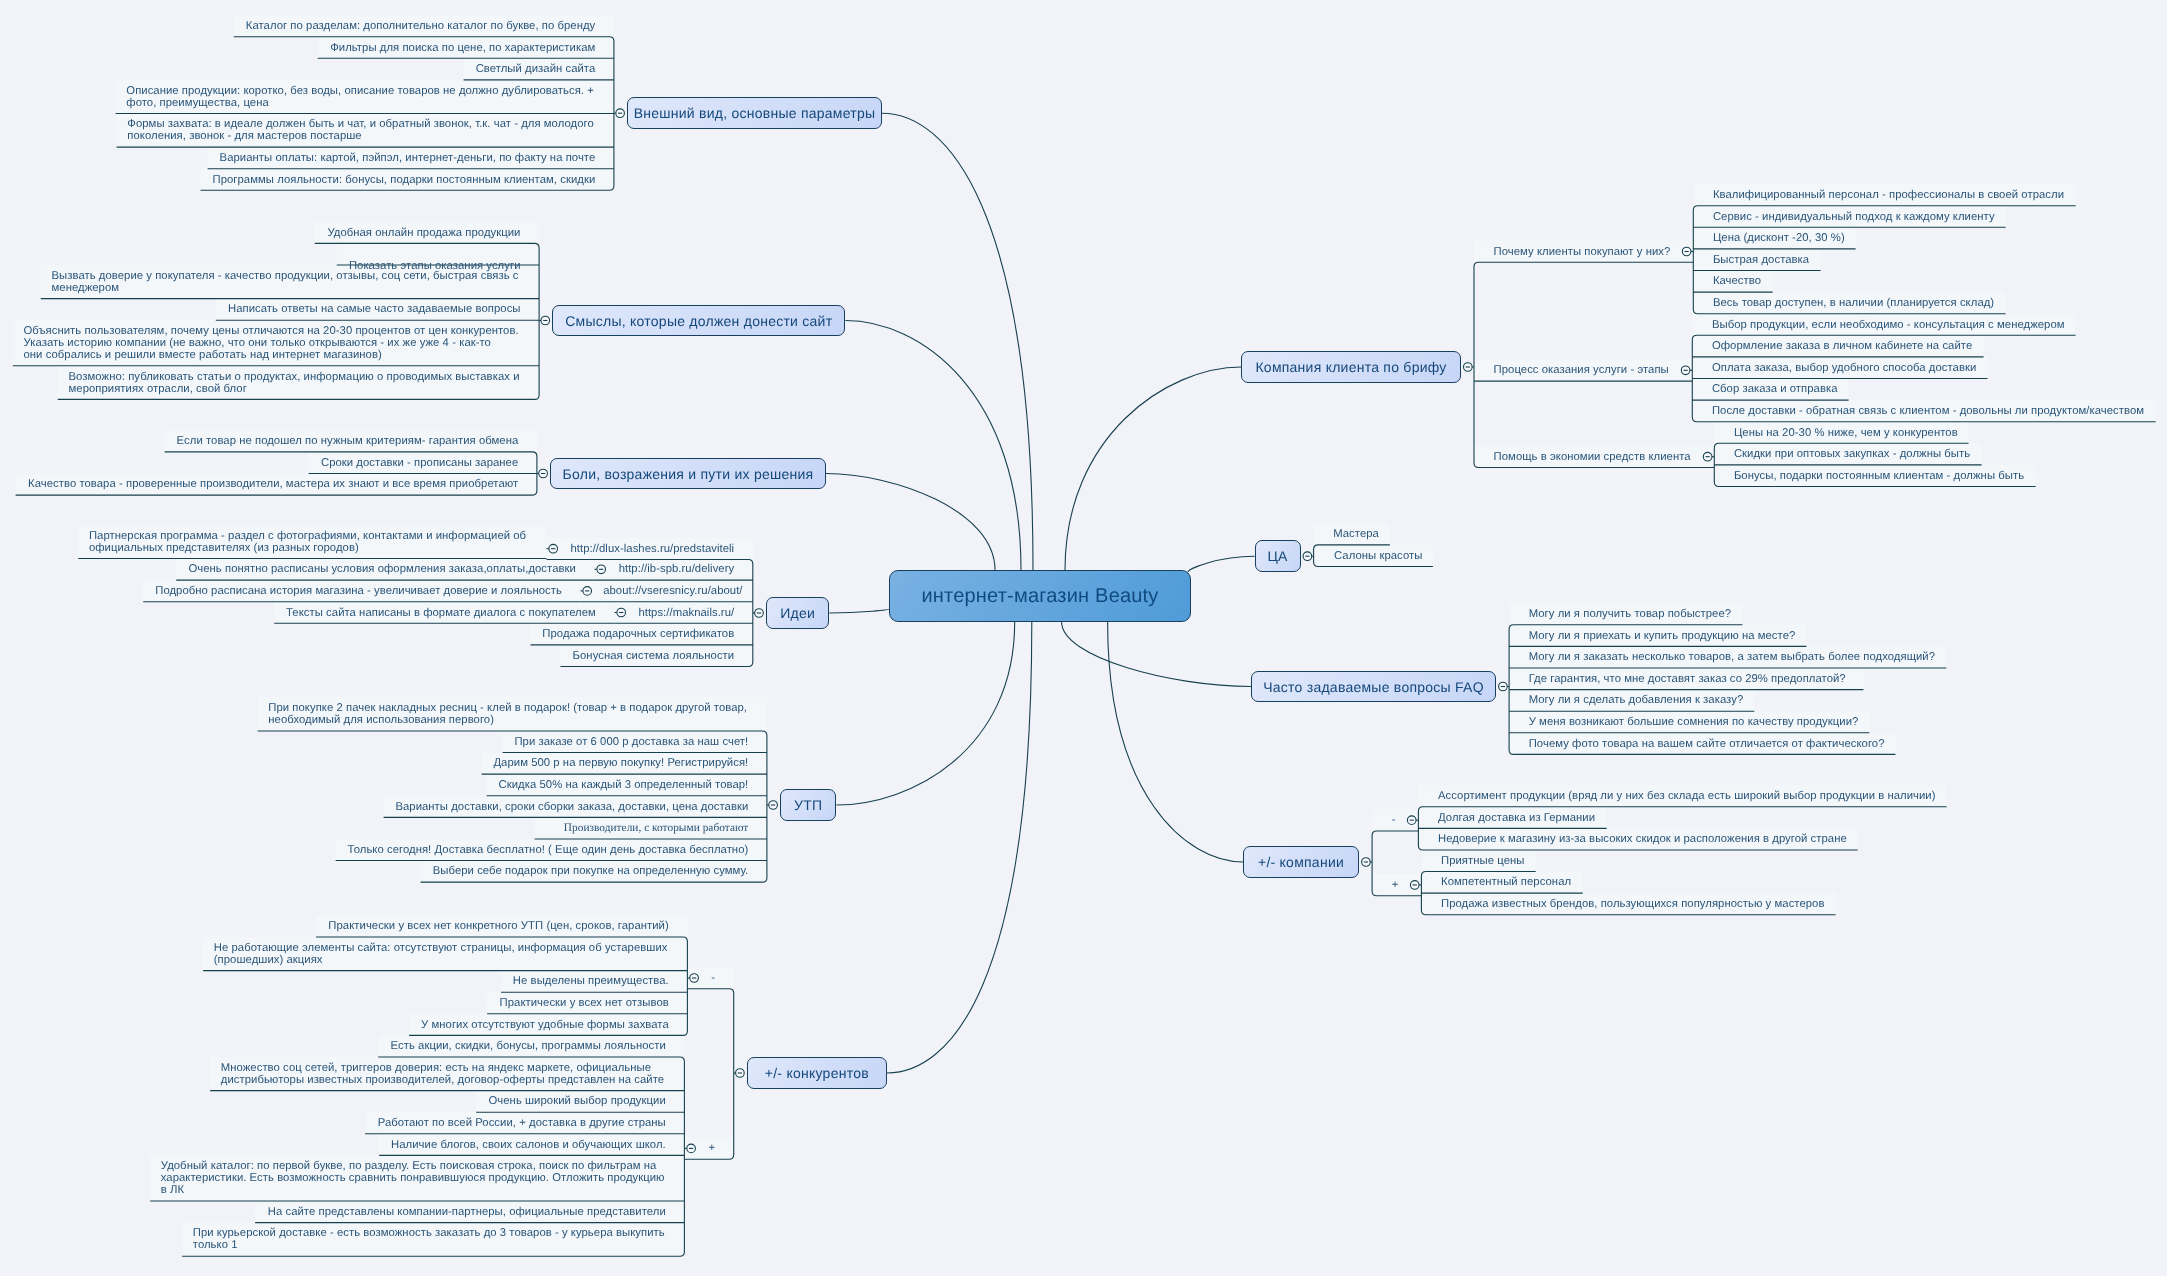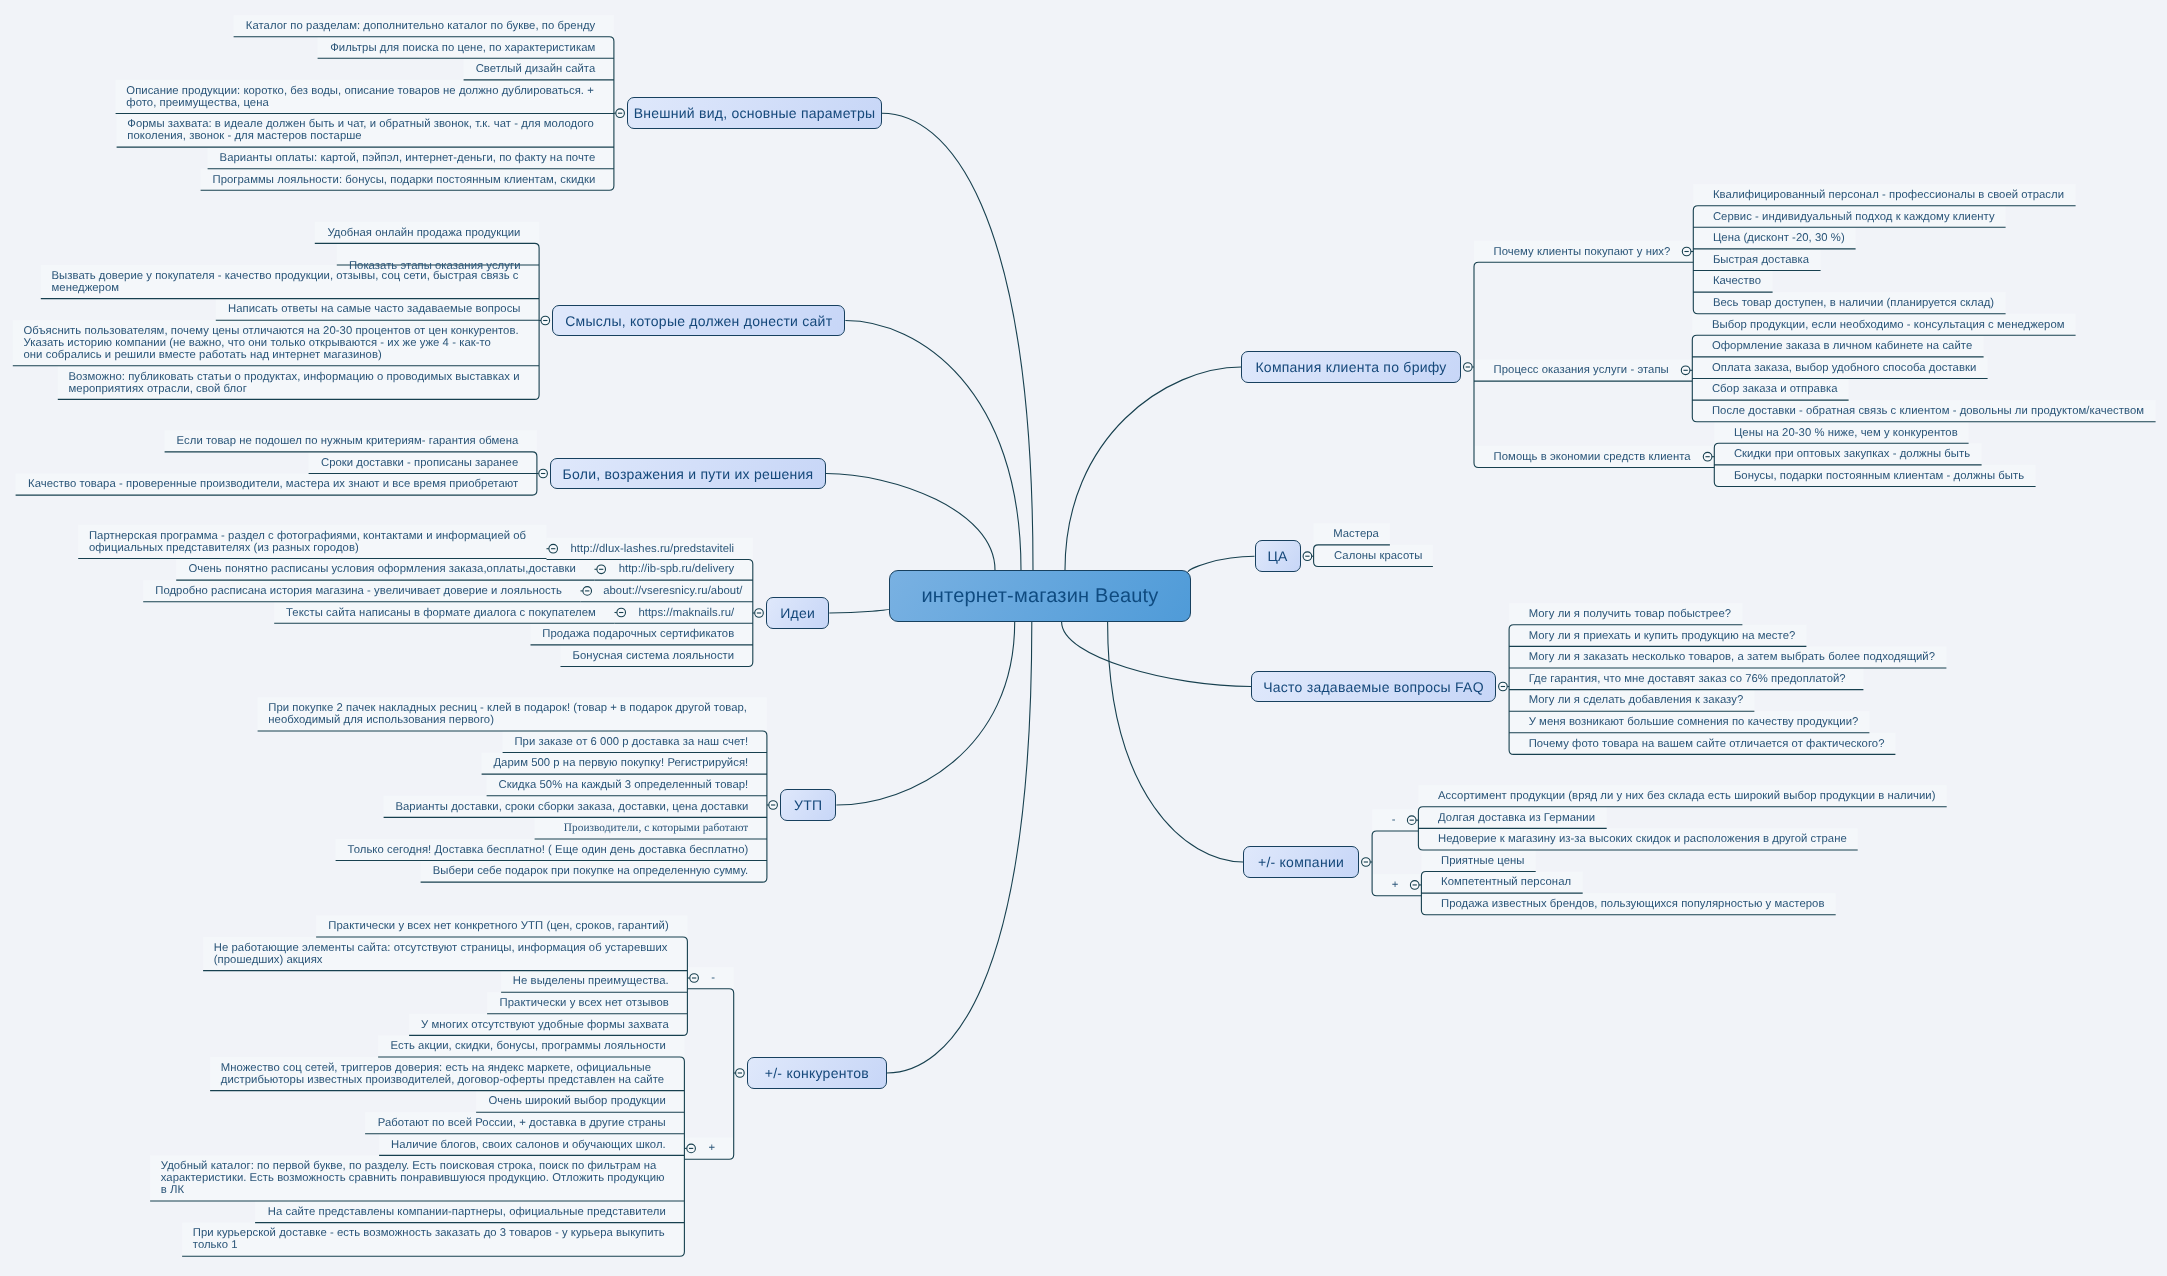--- a/index.html
+++ b/index.html
@@ -309,21 +309,21 @@
       <span>ЦА</span>
     </div>
     <div class="leafbox" style="left: 1333.2px; top: 528.1px; width: 47px; text-align: left;">Мастера</div>
     <div class="leafbox" style="left: 1333.2px; top: 549.7px; width: 90px; text-align: center;">Салоны красоты</div>
     <div class="l2box" style="left: 1251px; top: 670.75px; width: 245px; height: 31.5px;">
       <span>Часто задаваемые вопросы FAQ</span>
     </div>
     <div class="leafbox" style="left: 1528.7px; top: 608px; width: 204px; text-align: left;">Могу ли я получить товар побыстрее?</div>
     <div class="leafbox" style="left: 1528.7px; top: 629.6px; width: 268px; text-align: left;">Могу ли я приехать и купить продукцию на месте?</div>
     <div class="leafbox" style="left: 1528.7px; top: 651.2px; width: 408px; text-align: left;">Могу ли я заказать несколько товаров, а затем выбрать более подходящий?</div>
-    <div class="leafbox" style="left: 1528.7px; top: 672.8px; width: 325px; text-align: left;">Где гарантия, что мне доставят заказ со 76% предоплатой?</div>
+    <div class="leafbox" style="left: 1528.7px; top: 672.8px; width: 325px; text-align: left;">Где гарантия, что мне доставят заказ со 29% предоплатой?</div>
     <div class="leafbox" style="left: 1528.7px; top: 694.4px; width: 216px; text-align: left;">Могу ли я сделать добавления к заказу?</div>
     <div class="leafbox" style="left: 1528.7px; top: 716px; width: 331px; text-align: left;">У меня возникают большие сомнения по качеству продукции?</div>
     <div class="leafbox" style="left: 1528.7px; top: 737.6px; width: 357px; text-align: left;">Почему фото товара на вашем сайте отличается от фактического?</div>
     <div class="l2box" style="left: 1243px; top: 846.25px; width: 116px; height: 31.5px;">
       <span>+/- компании</span>
     </div>
     <div class="plainlabel" style="left: 1391.7px; top: 814.15px; width: 5px; text-align: left;">-</div>
     <div class="plainlabel" style="left: 1391.7px; top: 878.95px; width: 8px; text-align: left;">+</div>
     <div class="leafbox" style="left: 1438px; top: 789.95px; width: 499px; text-align: left;">Ассортимент продукции (вряд ли у них без склада есть широкий выбор продукции в наличии)</div>
     <div class="leafbox" style="left: 1438px; top: 811.55px; width: 159px; text-align: left;">Долгая доставка из Германии</div>

